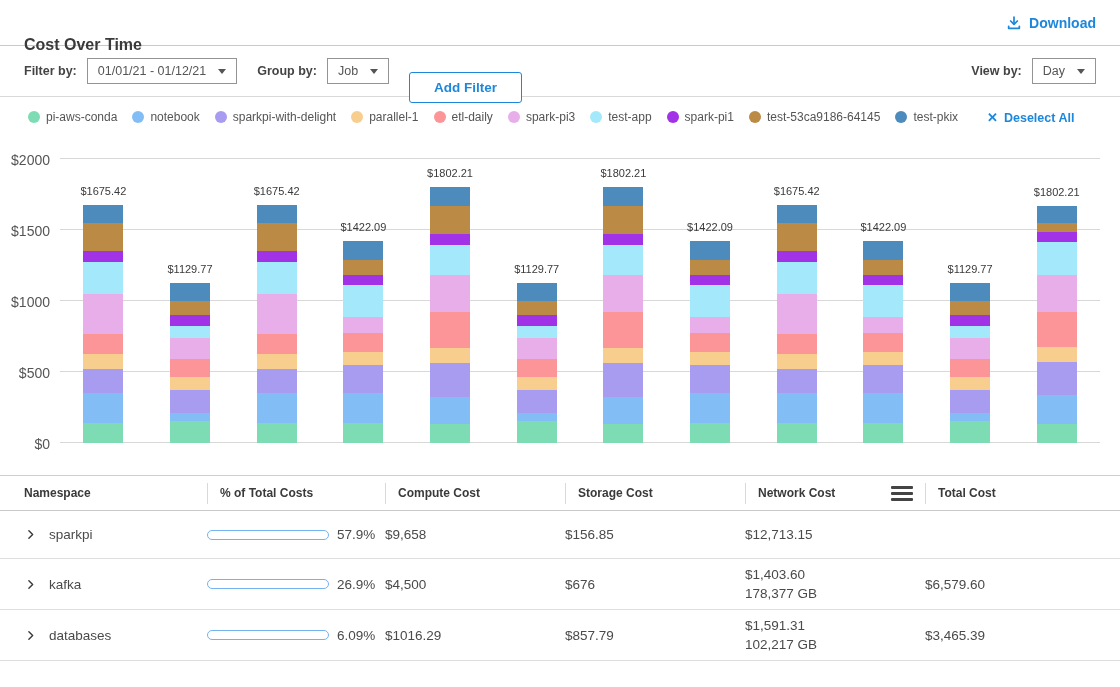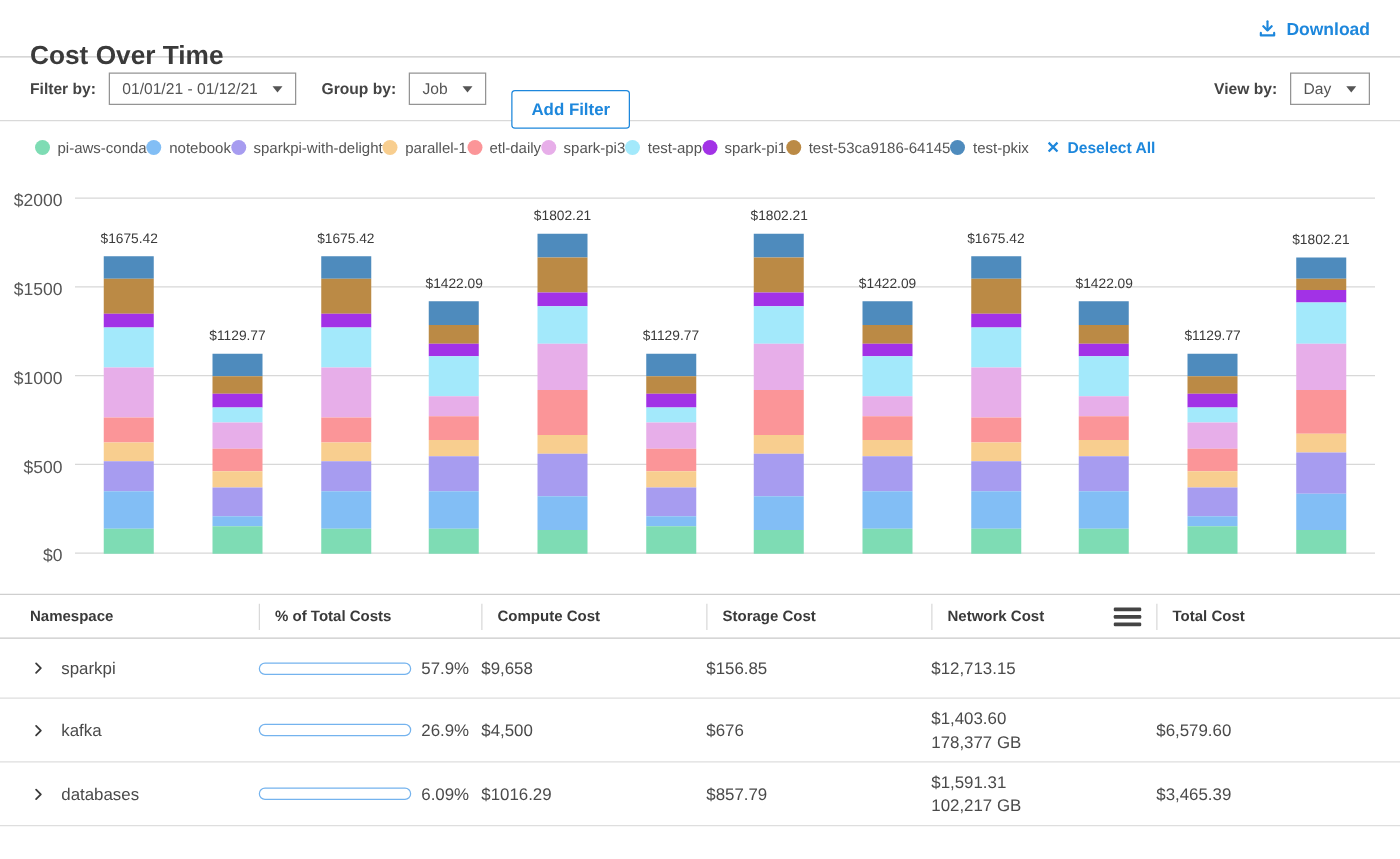--- a/index.html
+++ b/index.html
@@ -2,40 +2,40 @@
 <html><head>
 <meta charset="utf-8">
 <style>
   * { margin:0; padding:0; box-sizing:border-box; }
   html,body { width:1120px; height:687px; background:#fff; overflow:hidden;
     font-family:"Liberation Sans", sans-serif; color:#3c3c3c; }
 
   
   .header { height:46px; display:flex; align-items:center; justify-content:space-between;
     padding:0 24px; border-bottom:1px solid #c9c9c9; }
-  .title { font-size:21px; font-weight:bold; color:#3a3a3a;margin-top:44px; }
+  .title { font-size:16px; font-weight:bold; color:#3a3a3a;margin-top:44px; }
   .download { display:flex; align-items:center; gap:7px; color:#1d87dc; font-weight:bold;
     font-size:14px; cursor:pointer; }
 
   
   .filter-row { height:51px; display:flex; align-items:center; padding:0 24px;
     border-bottom:1px solid #d9d9d9; }
   .flabel { font-size:12.5px; font-weight:bold; color:#444; margin-right:10px; white-space:nowrap; }
   .selectbox { display:flex; align-items:center; gap:12px; border:1px solid #949494;
     background:#fff; padding:5px 10px; font-size:12.5px; color:#555; cursor:pointer;
     white-space:nowrap; }
   .caret { width:0; height:0; border-left:4.5px solid transparent; border-right:4.5px solid transparent;
     border-top:5.5px solid #555; } .gap20 { width:20px; }
   .add-filter { margin-left:20px; border:1px solid #1d87dc; color:#1d87dc; background:#fff;
-    font-weight:bold; font-size:13.5px; padding:7px 15px; border-radius:3px; cursor:pointer;
+    font-weight:bold; font-size:13.5px; padding:7px 24px; border-radius:3px; cursor:pointer;
     font-family:"Liberation Sans", sans-serif;margin-top:32px; }
   .view-group { margin-left:auto; display:flex; align-items:center; }
 
   
-  .legend { display:flex; align-items:center; padding:13px 24px 8px 28px;
+  .legend { display:flex; align-items:flex-start; gap:15px; padding:13px 24px 8px 28px;
     font-size:12px; color:#555; white-space:nowrap; }
   .legend-item { display:flex; align-items:center; gap:6px; cursor:pointer; }
   .swatch { width:12px; height:12px; border-radius:50%; flex:0 0 auto; }
   .deselect { display:flex; align-items:center; gap:6px; color:#1d87dc; font-weight:bold;
     font-size:12.5px; cursor:pointer; margin-left:14px; }
   .x-icon { font-size:13px; font-weight:bold; }
 
   
   .chart { margin:26px 20px 0 60px; }
   .plot { position:relative; height:284px; }

